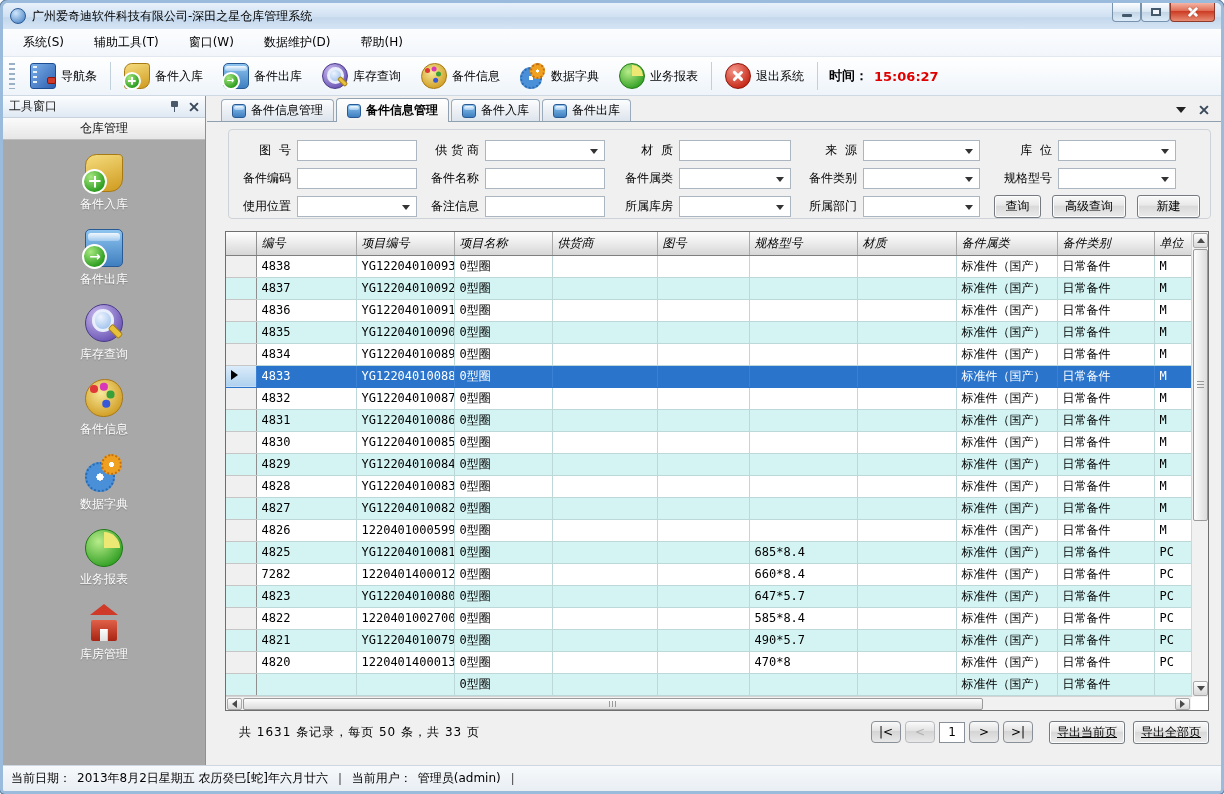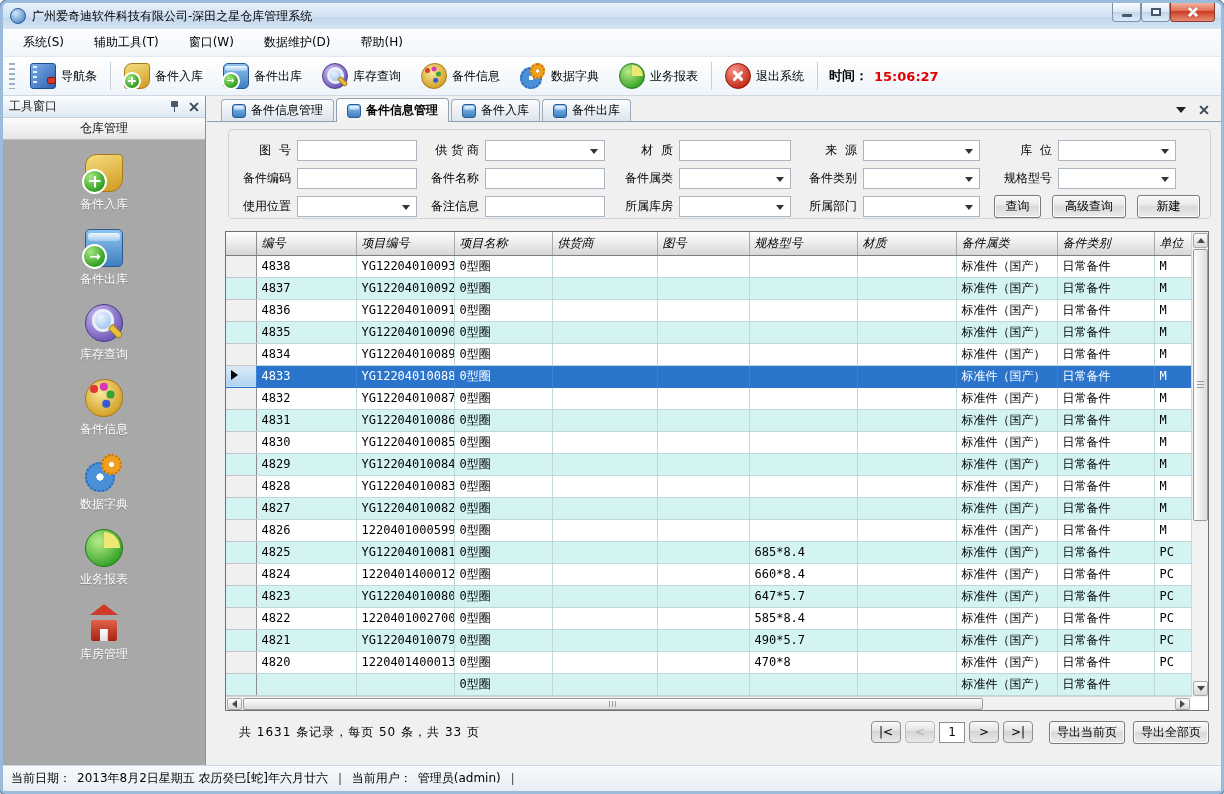--- a/index.html
+++ b/index.html
@@ -176,21 +176,21 @@
     background:repeating-linear-gradient(90deg,#9a9a9a 0 1px,transparent 1px 3px);}
 
   
   .pager{position:absolute;left:18px;top:622px;width:984px;height:28px;display:flex;align-items:center;}
   .pager-summary{padding-left:14px;letter-spacing:1px;}
   .pager-nav{margin-left:auto;display:flex;align-items:center;gap:4px;}
   .nav-btn{width:30px;height:22px;border:1px solid #8a9097;border-radius:4px;font:inherit;
     background:linear-gradient(#fafafa,#e2e2e2 45%,#d4d4d4 46%,#e8e8e8);cursor:default;}
   .nav-btn.disabled{color:#b0b0b0;border-color:#b8bcc0;}
   .page-input{width:26px;height:21px;border:1px solid #8a9097;text-align:center;font:inherit;background:#fff;}
-  .export-group{display:flex;gap:8px;margin-left:12px;}
+  .export-group{display:flex;gap:8px;margin-left:12px;text-decoration:underline;}
   .btn.b-exp{width:76px;}
 
   
   .statusbar{position:absolute;left:0;bottom:0;right:0;height:26px;background:linear-gradient(#f7f9fb,#e9eef3);
     border-top:1px solid #cdd7e1;display:flex;align-items:center;padding-left:8px;gap:6px;}
 </style>
 </head>
 <body>
 
 <div class="window">
@@ -633,21 +633,21 @@
                     <td></td>
                     <td></td>
                     <td>685*8.4</td>
                     <td></td>
                     <td>标准件（国产）</td>
                     <td>日常备件</td>
                     <td>PC</td>
                   </tr>
                   <tr class="even">
                     <td class="selcell"></td>
-                    <td>4824</td>
+                    <td>7282</td>
                     <td>1220401400012</td>
                     <td>0型圈</td>
                     <td></td>
                     <td></td>
                     <td>660*8.4</td>
                     <td></td>
                     <td>标准件（国产）</td>
                     <td>日常备件</td>
                     <td>PC</td>
                   </tr>

